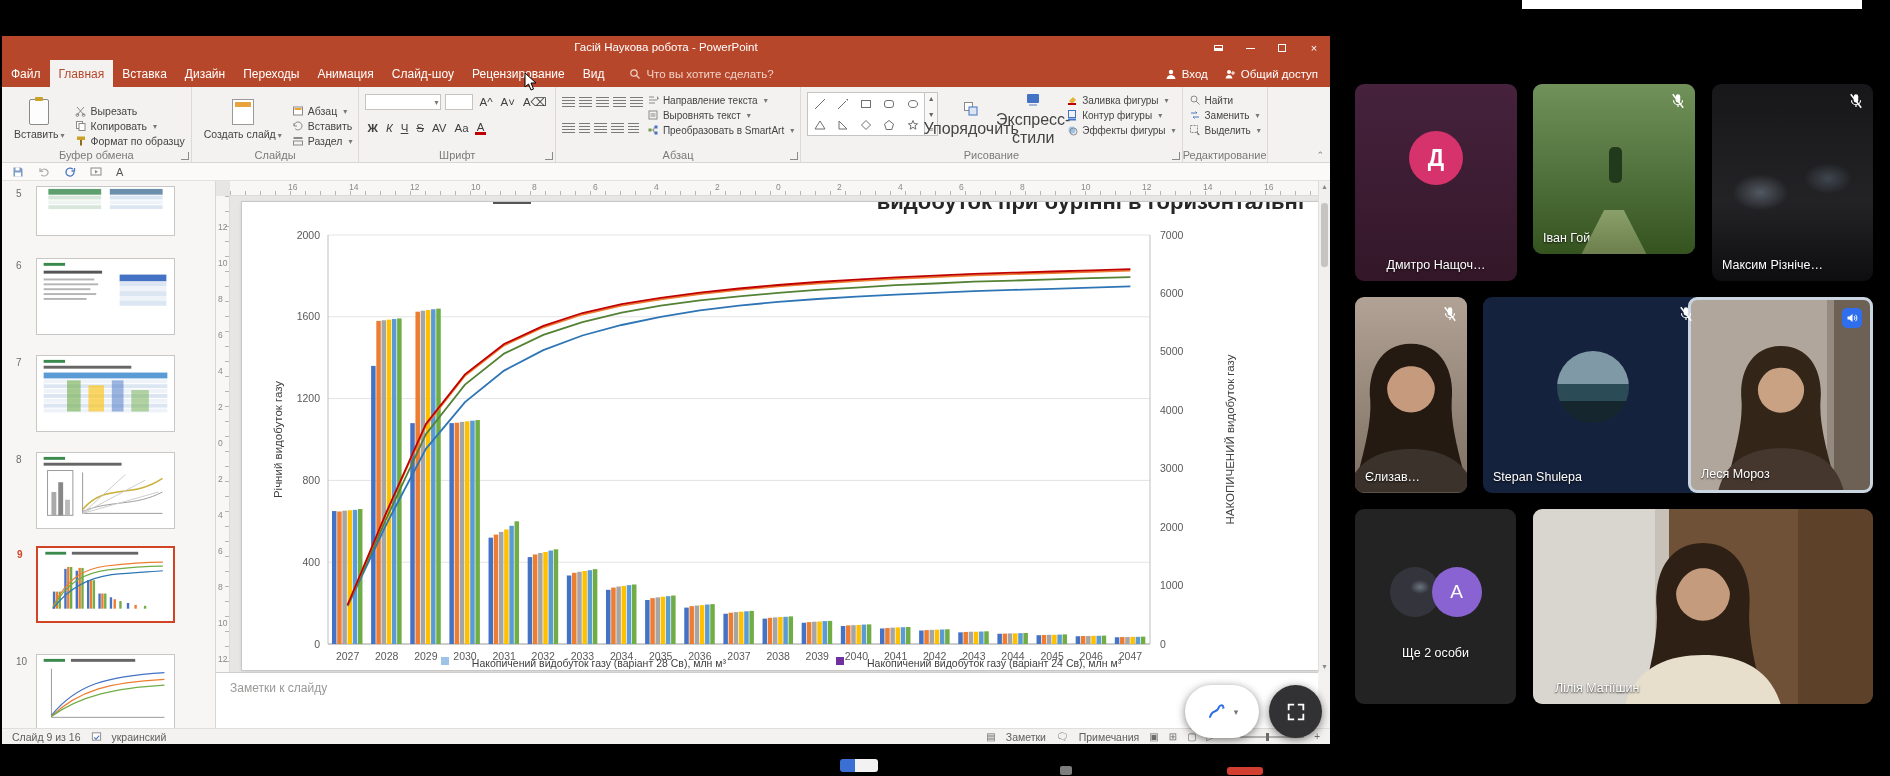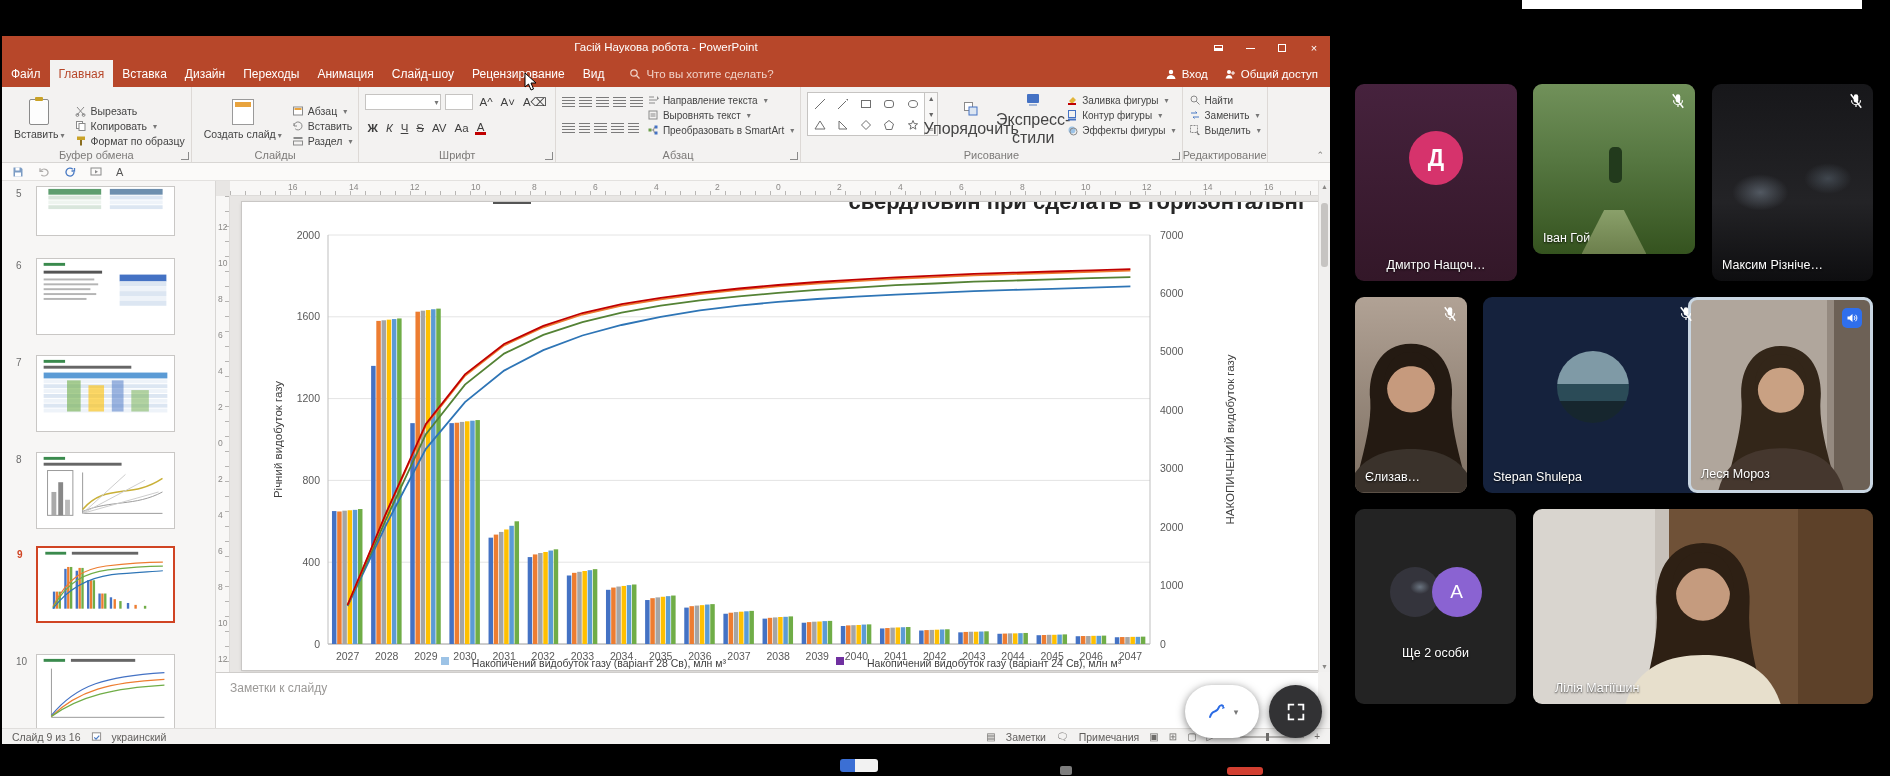--- a/index.html
+++ b/index.html
@@ -622,21 +622,21 @@
           <span style="top: 242px;">0</span>
           <span style="top: 278px;">2</span>
           <span style="top: 314px;">4</span>
           <span style="top: 350px;">6</span>
           <span style="top: 386px;">8</span>
           <span style="top: 422px;">10</span>
           <span style="top: 458px;">12</span>
         </div>
       <div class="slide">
         <div class="slide-topline"></div>
-        <div class="slide-title-frag">свердловин при сделать в горизонтальні</div>
+        <div class="slide-title-frag">видобуток при бурінні в горизонтальні</div>
         <svg id="chart-svg" width="1078" height="468" viewBox="0 0 1078 468">
             <line x1="86" x2="908" y1="442" y2="442" stroke="#9a9a9a" stroke-width="1"></line>
             <text x="78" y="445.5" text-anchor="end" font-size="10.5" fill="#595959">0</text>
             <line x1="86" x2="908" y1="360.2" y2="360.2" stroke="#e4e4e4" stroke-width="1"></line>
             <text x="78" y="363.7" text-anchor="end" font-size="10.5" fill="#595959">400</text>
             <line x1="86" x2="908" y1="278.4" y2="278.4" stroke="#e4e4e4" stroke-width="1"></line>
             <text x="78" y="281.9" text-anchor="end" font-size="10.5" fill="#595959">800</text>
             <line x1="86" x2="908" y1="196.60000000000002" y2="196.60000000000002" stroke="#e4e4e4" stroke-width="1"></line>
             <text x="78" y="200.10000000000002" text-anchor="end" font-size="10.5" fill="#595959">1200</text>
             <line x1="86" x2="908" y1="114.79999999999995" y2="114.79999999999995" stroke="#e4e4e4" stroke-width="1"></line>

